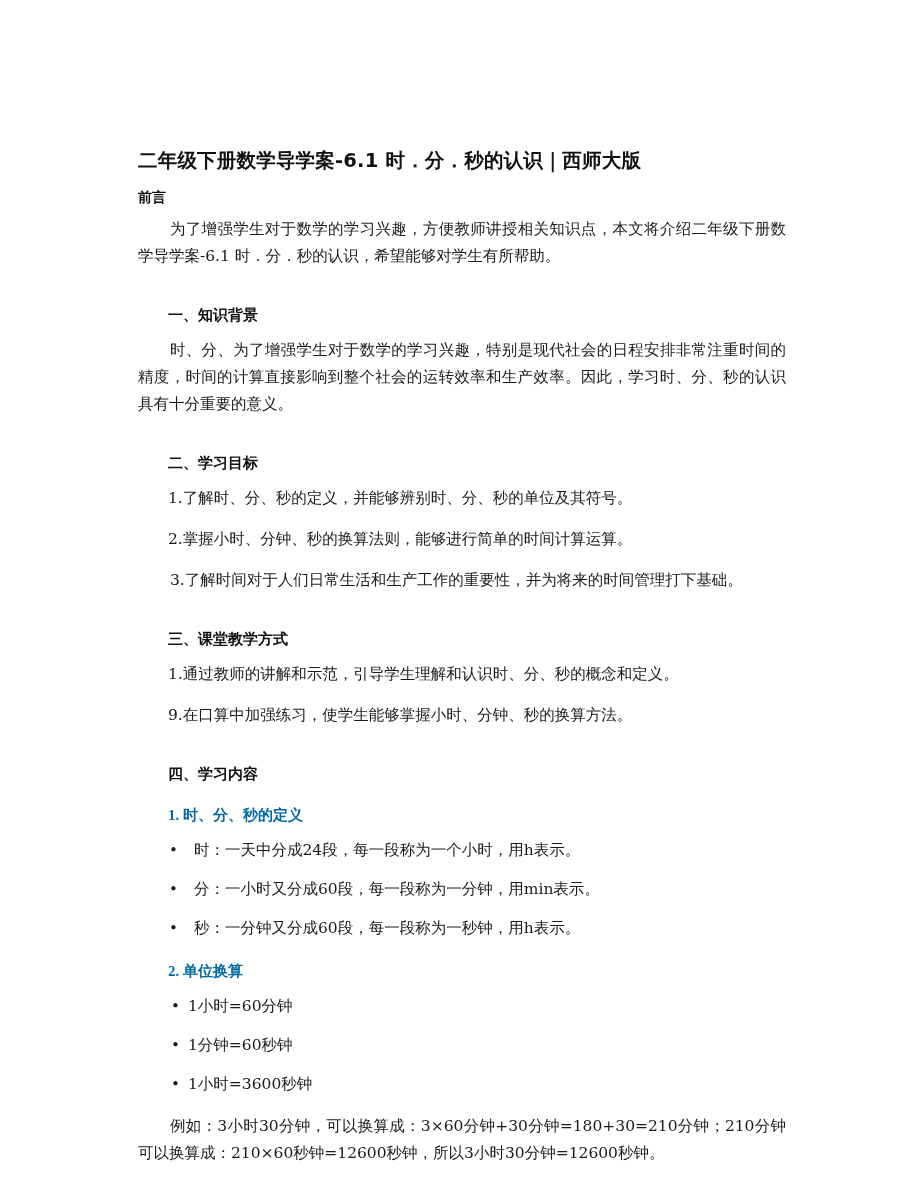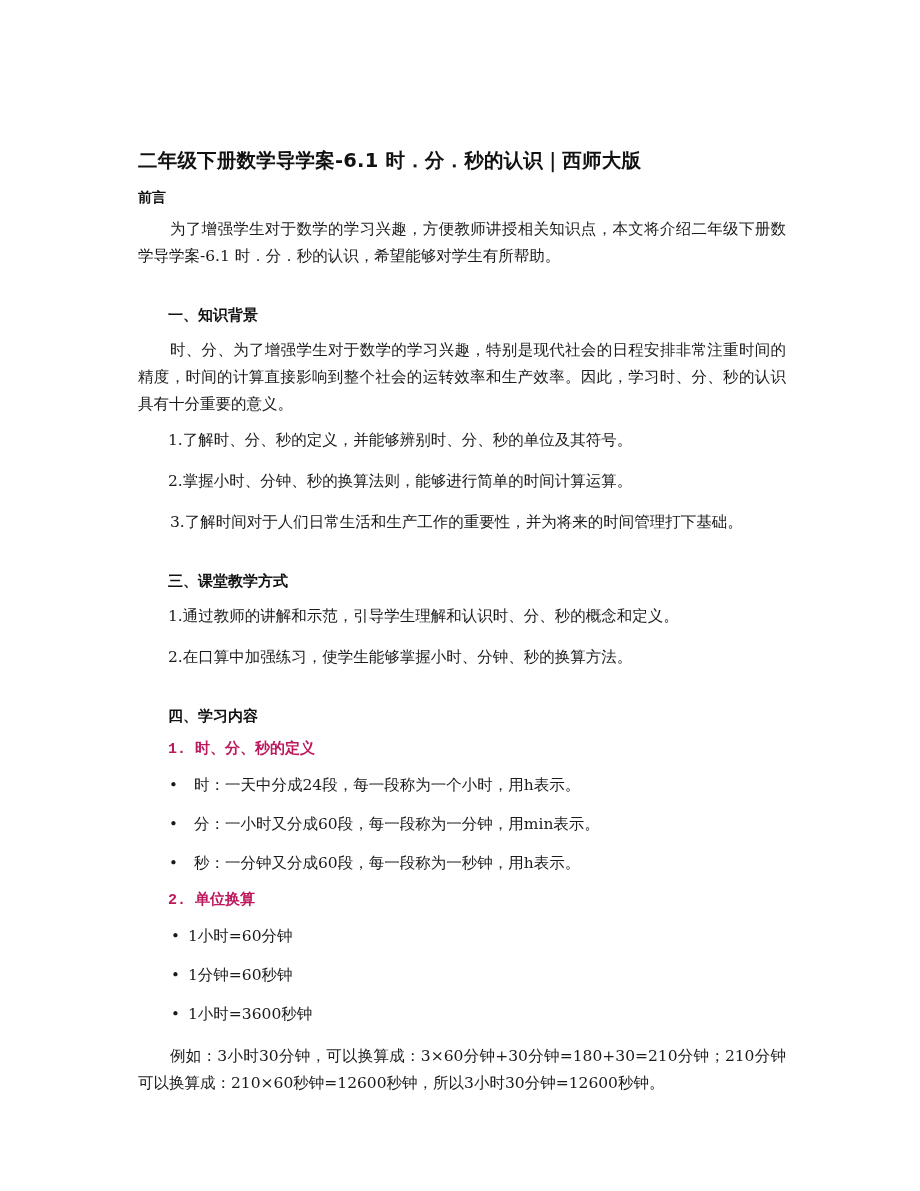--- a/index.html
+++ b/index.html
@@ -61,27 +61,27 @@
     font-family: "DejaVu Sans", "Liberation Sans", sans-serif;
     font-weight: bold;
     font-size: 15px;
     line-height: 24px;
     margin: 33px 0 10px 0;
     padding-left: 30px;
     color: #111;
   }
 
   .h-sub {
-    font-family: Liberation Mono, monospace;
+    font-family: Liberation Serif, serif;
     font-weight: bold;
     font-size: 15px;
     line-height: 24px;
-    margin: 5px 0 10px 0;
+    margin: 17px 0 10px 0;
     padding-left: 30px;
-    color: #be185d;
+    color: #0369a1;
   }
 
   
   .para {
     font-family: "DejaVu Serif", "Liberation Serif", serif;
     font-size: 15.5px;
     line-height: 27px;
     margin: 0 0 9px 0;
     text-indent: 32px;
     text-align: justify;
@@ -149,29 +149,30 @@
     <h1 class="doc-title">二年级下册数学导学案-6.1 时．分．秒的认识｜西师大版</h1>
 
     <h2 class="h-preface">前言</h2>
 
     <p class="para">为了增强学生对于数学的学习兴趣，方便教师讲授相关知识点，本文将介绍二年级下册数学导学案-6.1 时．分．秒的认识，希望能够对学生有所帮助。</p>
 
     <h2 class="h-section">一、知识背景</h2>
 
     <p class="para">时、分、为了增强学生对于数学的学习兴趣，特别是现代社会的日程安排非常注重时间的精度，时间的计算直接影响到整个社会的运转效率和生产效率。因此，学习时、分、秒的认识具有十分重要的意义。</p>
 
+    <h2 class="h-section">二、学习目标</h2>
 
     <p class="para-item">1.了解时、分、秒的定义，并能够辨别时、分、秒的单位及其符号。</p>
     <p class="para-item">2.掌握小时、分钟、秒的换算法则，能够进行简单的时间计算运算。</p>
     <p class="para-item hang">3.了解时间对于人们日常生活和生产工作的重要性，并为将来的时间管理打下基础。</p>
 
     <h2 class="h-section">三、课堂教学方式</h2>
 
     <p class="para-item">1.通过教师的讲解和示范，引导学生理解和认识时、分、秒的概念和定义。</p>
-    <p class="para-item">2.在口算中加强练习，使学生能够掌握小时、分钟、秒的换算方法。</p>
+    <p class="para-item">9.在口算中加强练习，使学生能够掌握小时、分钟、秒的换算方法。</p>
 
     <h2 class="h-section">四、学习内容</h2>
 
     <h3 class="h-sub">1. 时、分、秒的定义</h3>
 
     <ul class="bullets">
       <li>
         <span class="bullet-dot">•</span>
         <span>时：一天中分成24段，每一段称为一个小时，用h表示。</span>
       </li>

